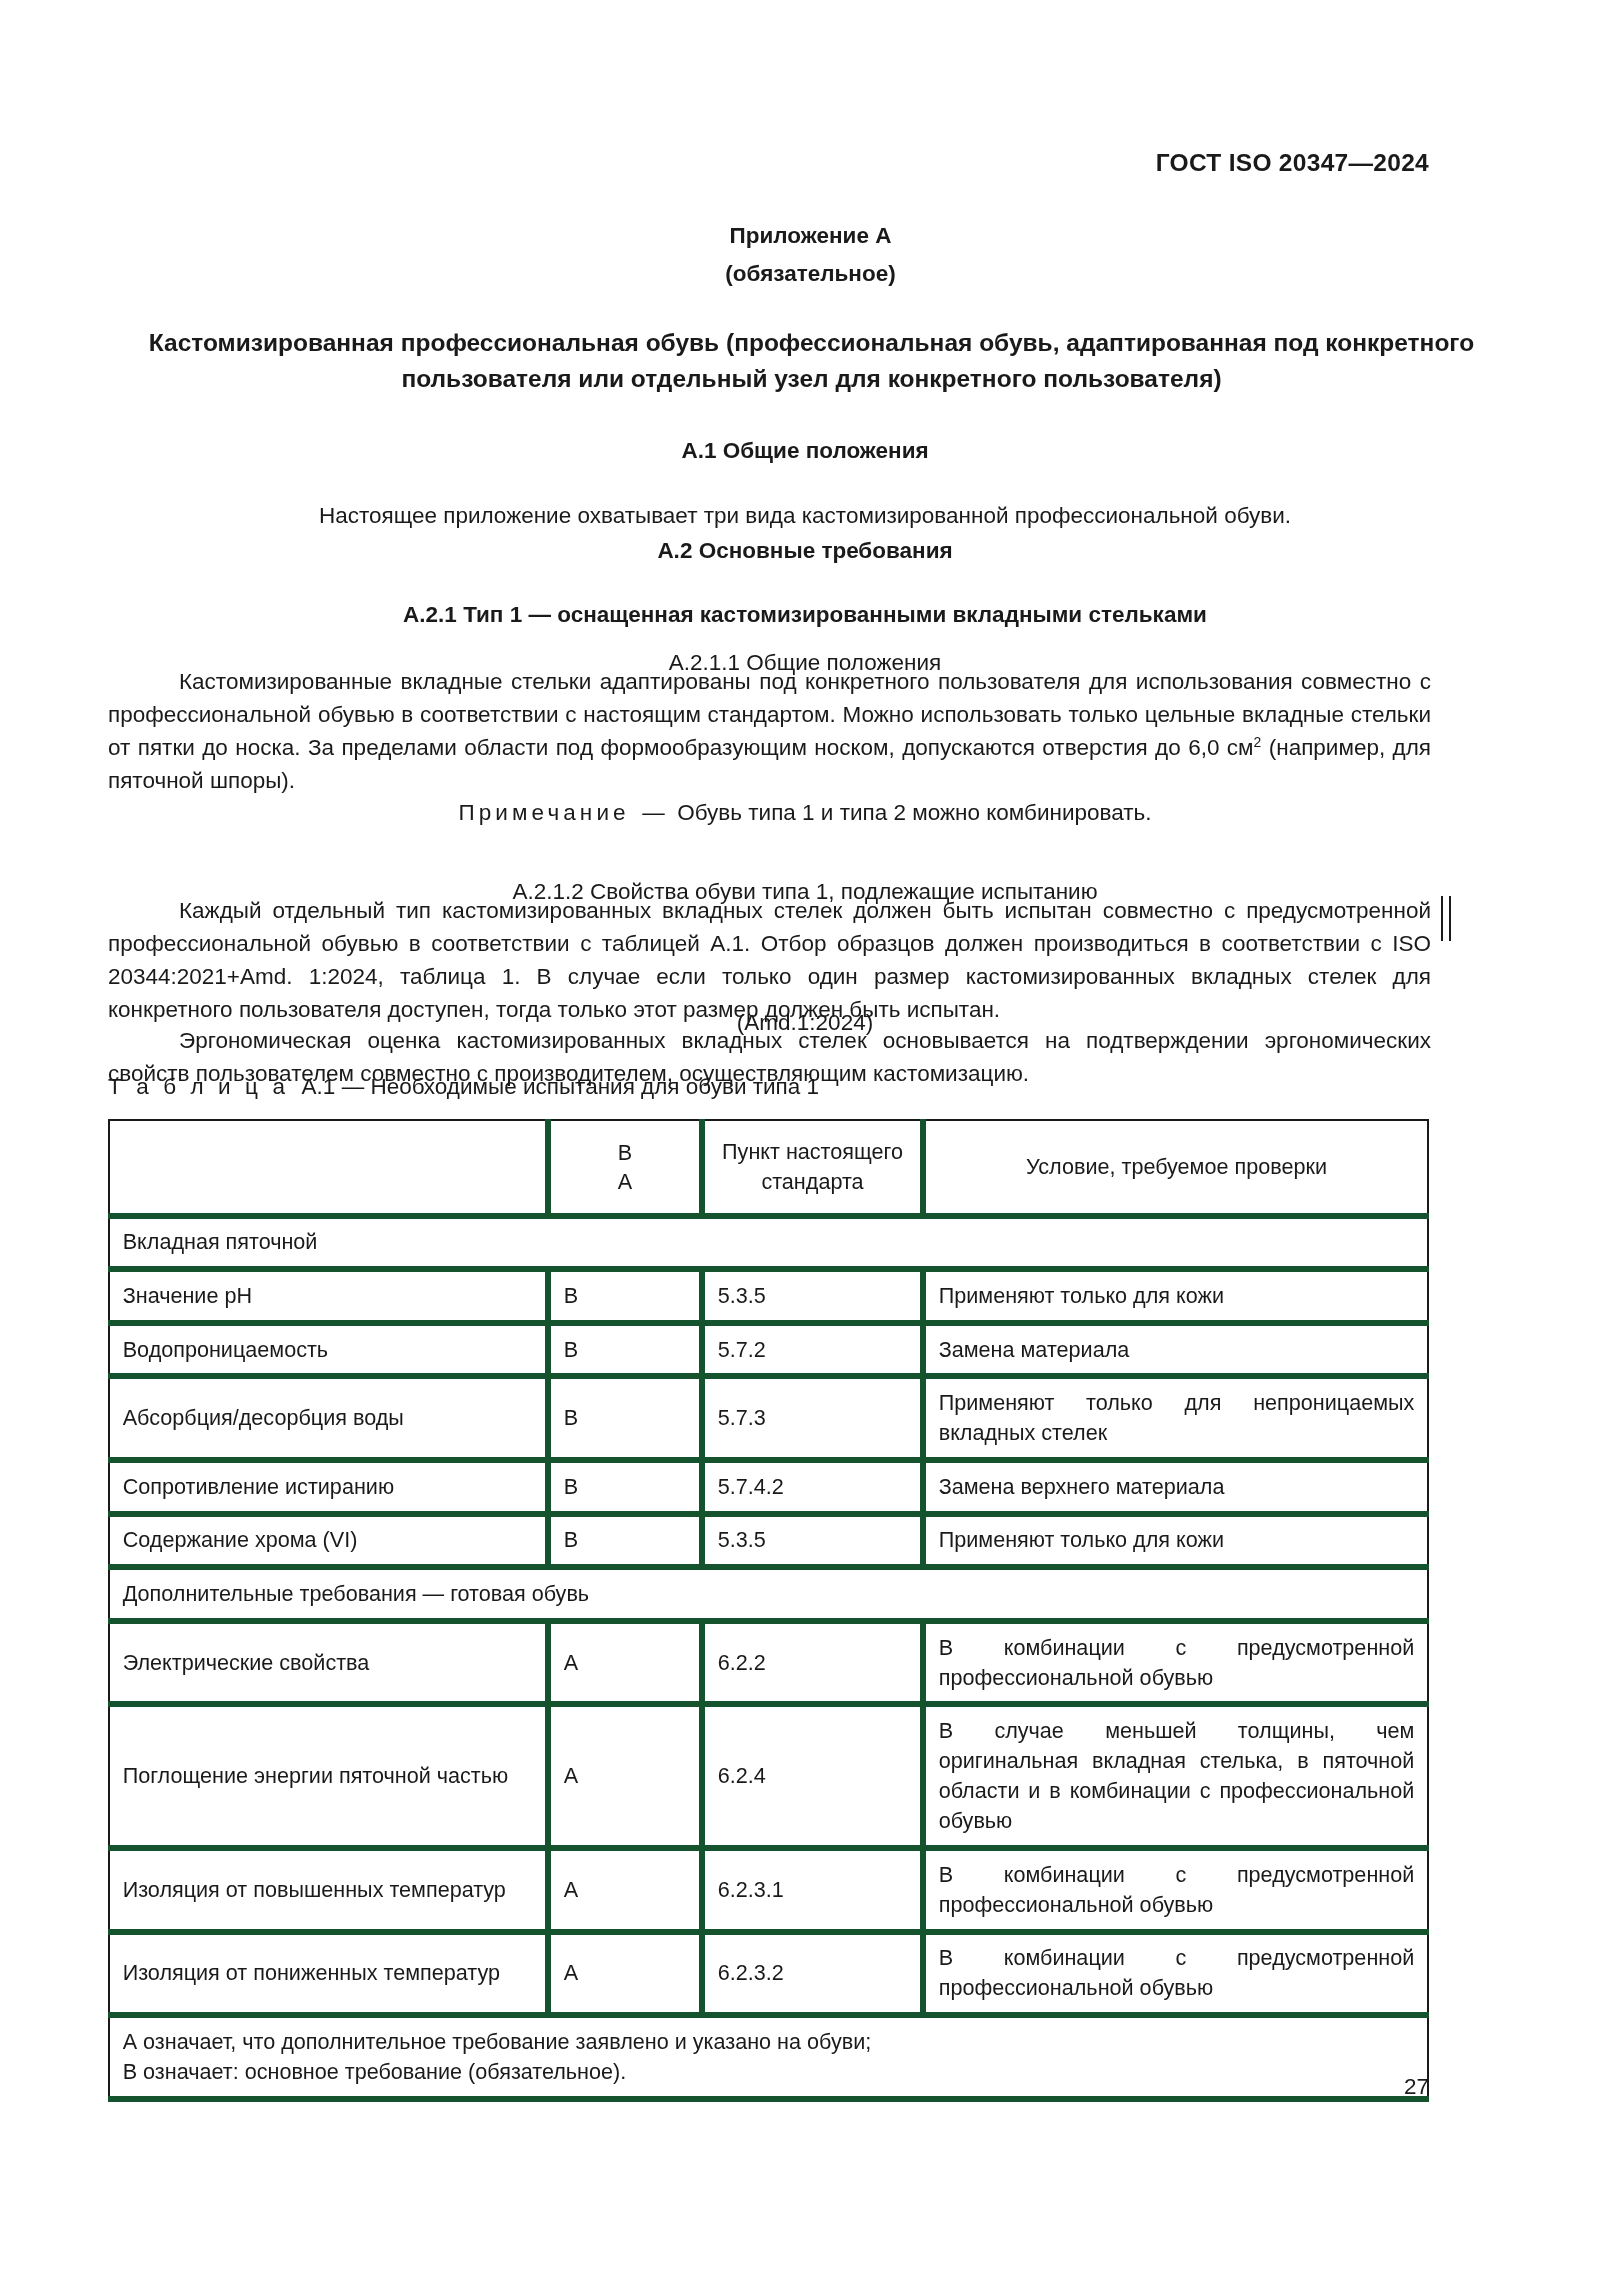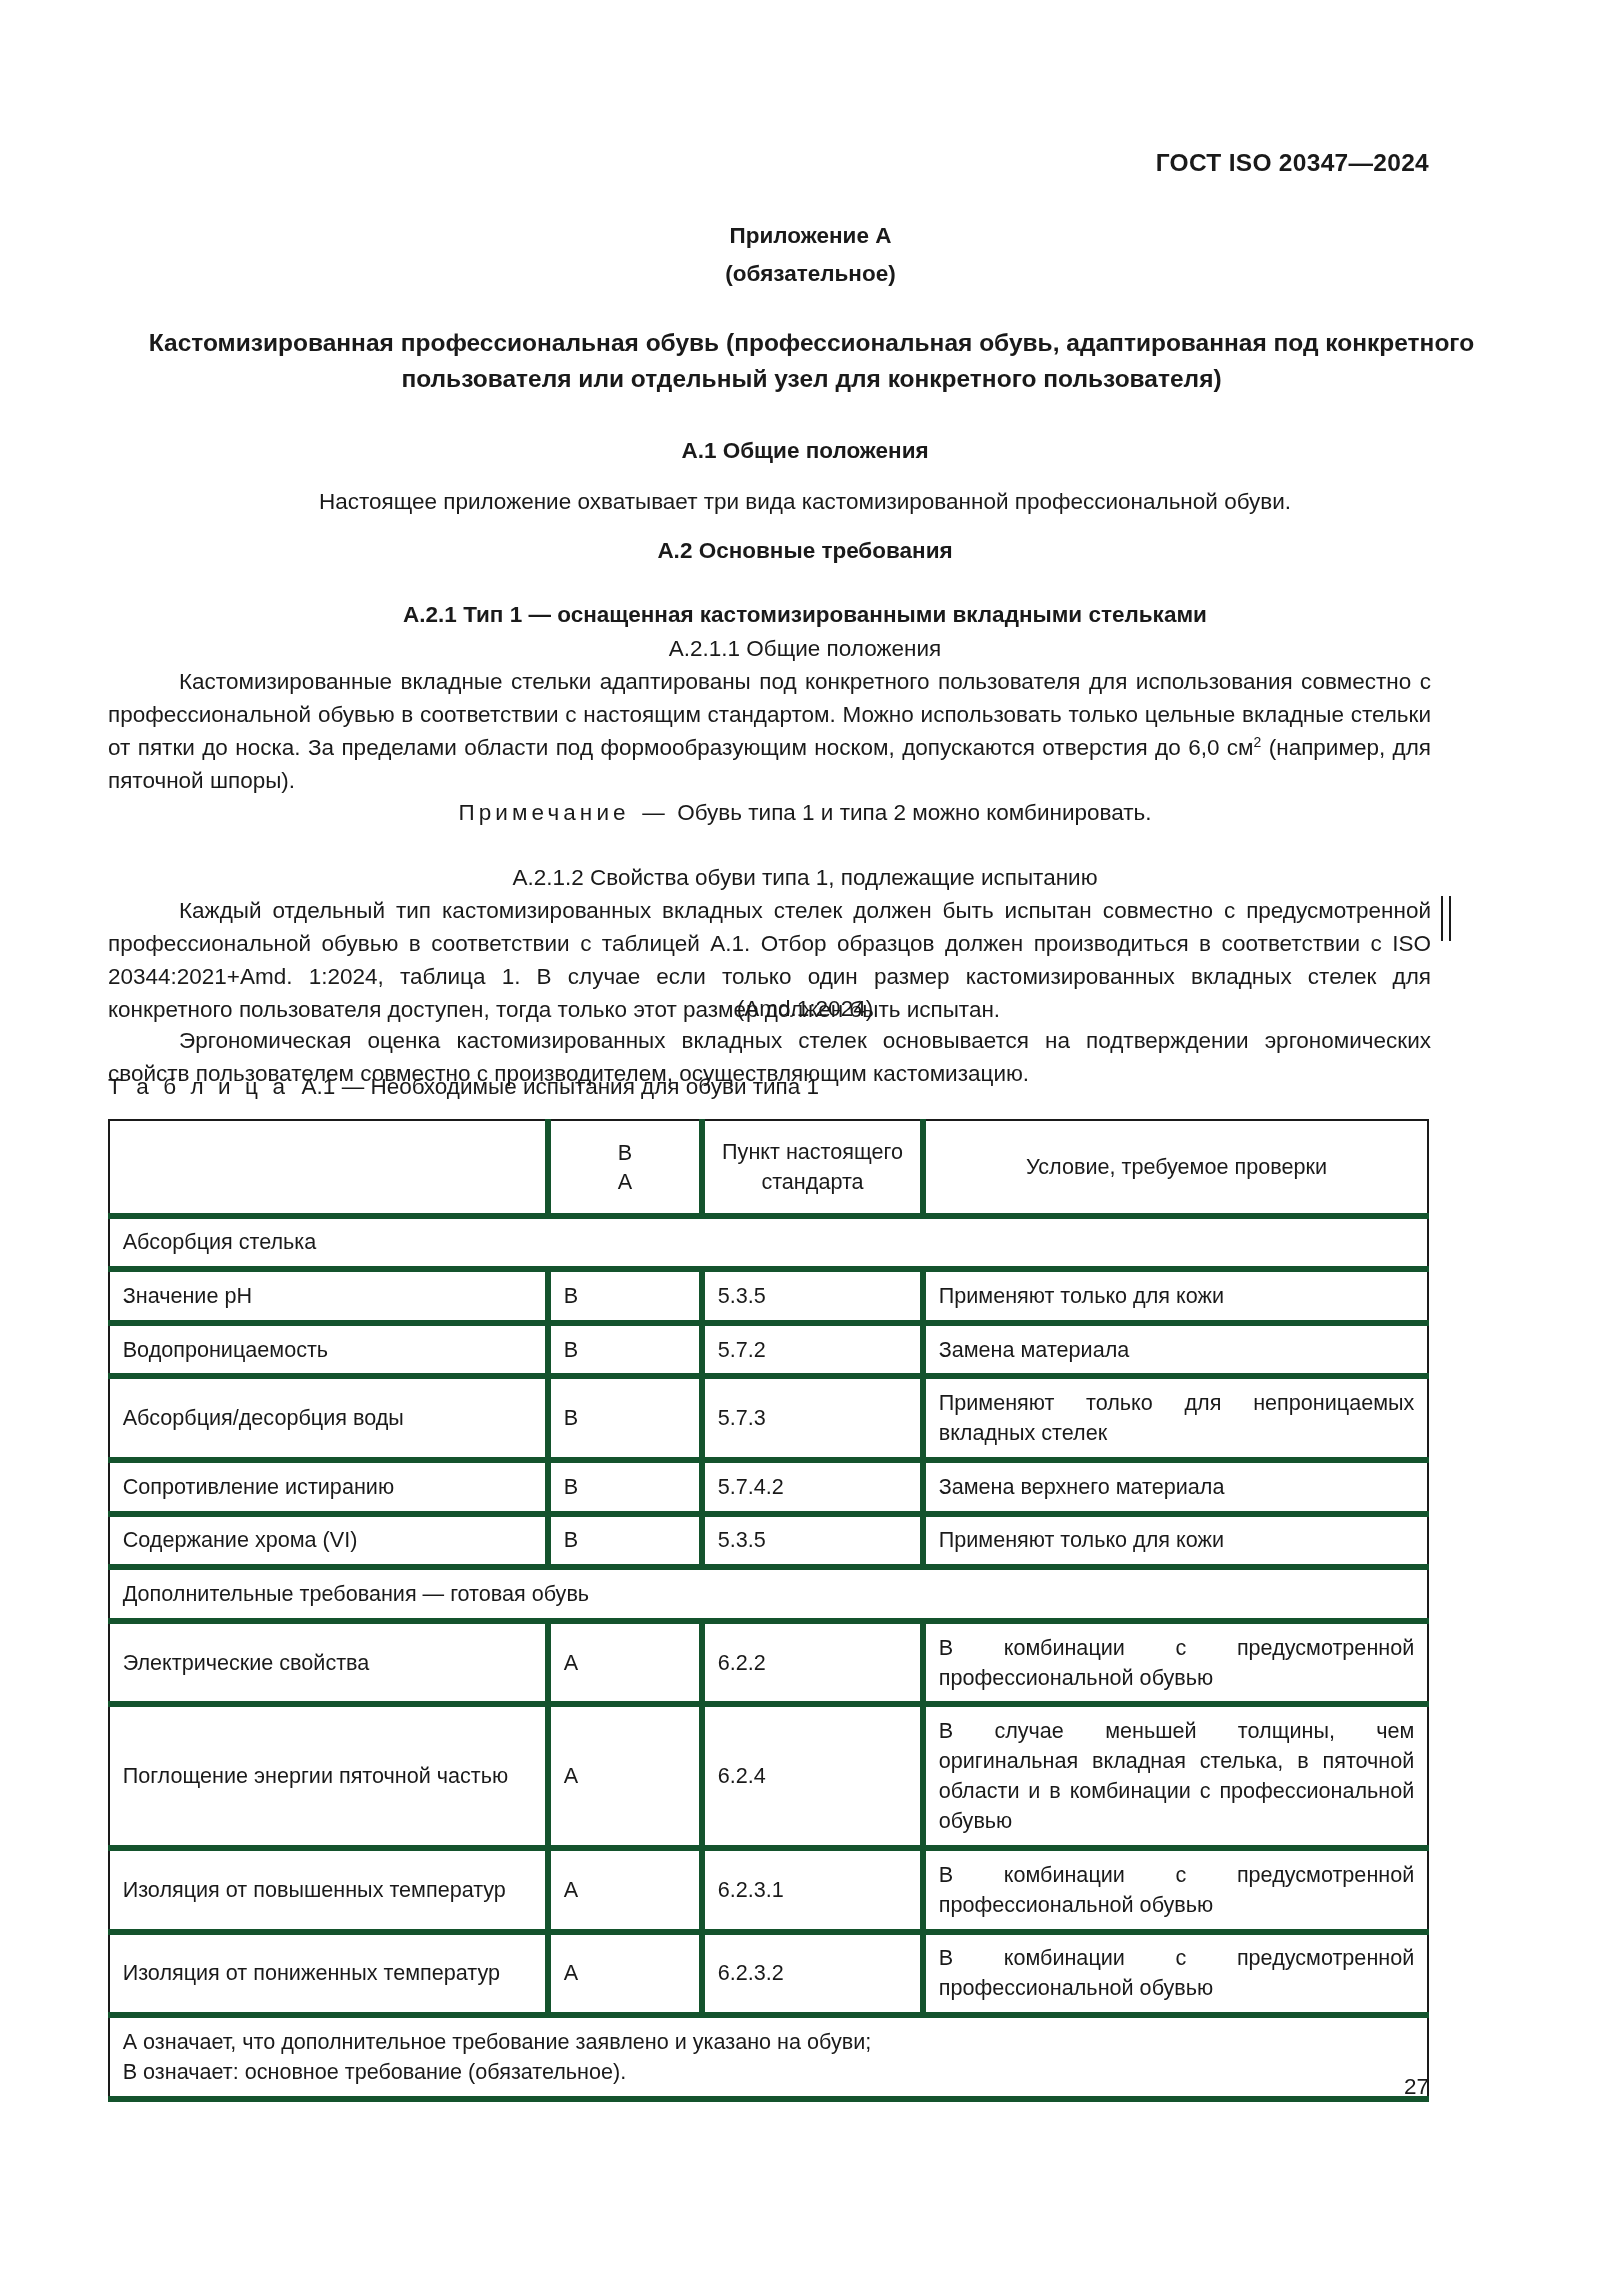--- a/index.html
+++ b/index.html
@@ -73,20 +73,21 @@
   .h-sec {
     font-weight: bold;
     text-indent: 71px;
   }
   .h-sub {
     font-weight: bold;
     text-indent: 71px;
   }
   .p-plain {
     text-indent: 71px;
+    margin-top: 14px;
   }
   .p-just {
     text-align: justify;
     text-indent: 71px;
   }
   .note {
     text-indent: 71px;
   }
   .note .lbl {
     letter-spacing: 4.1px;
@@ -229,21 +230,21 @@
             <div class="hd-ba">В</div>
             <div class="hd-ba">А</div>
           </td>
           <td>Пункт настоящего стандарта</td>
           <td class="outer-r">Условие, требуемое проверки</td>
         </tr>
       </thead>
       <tbody>
 
         <tr class="thick-top">
-          <td class="group outer-l outer-r" colspan="4">Абсорбция стелька</td>
+          <td class="group outer-l outer-r" colspan="4">Вкладная пяточной</td>
         </tr>
 
         <tr>
           <td class="outer-l">Значение pH</td>
           <td>В</td>
           <td>5.3.5</td>
           <td class="outer-r">Применяют только для кожи</td>
         </tr>
 
         <tr>

